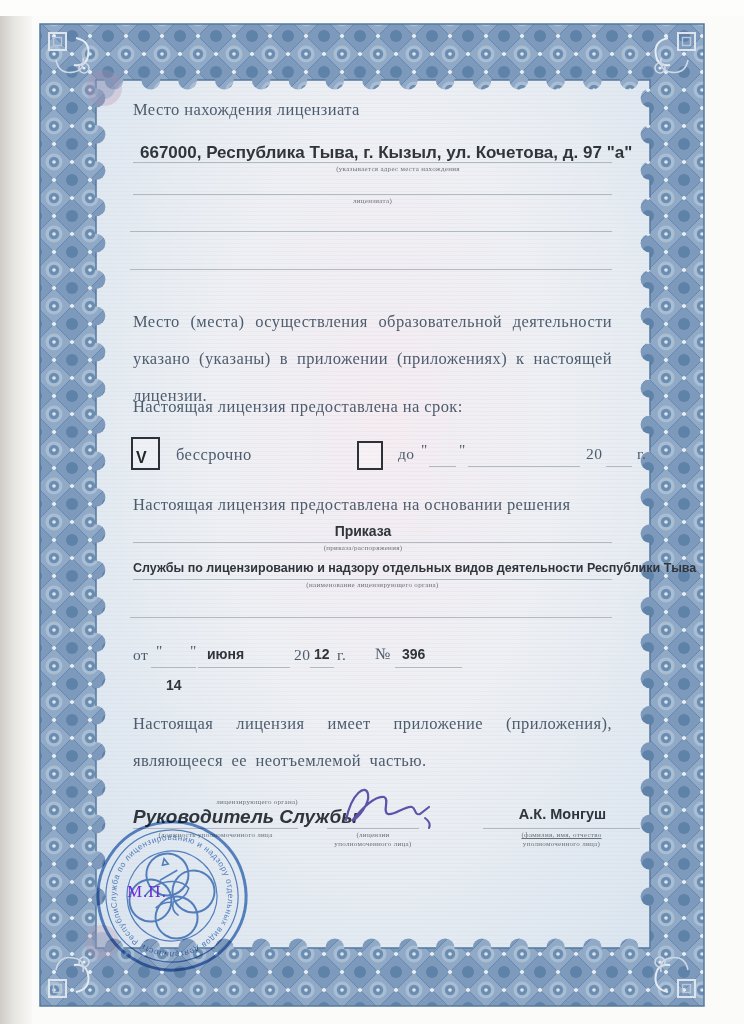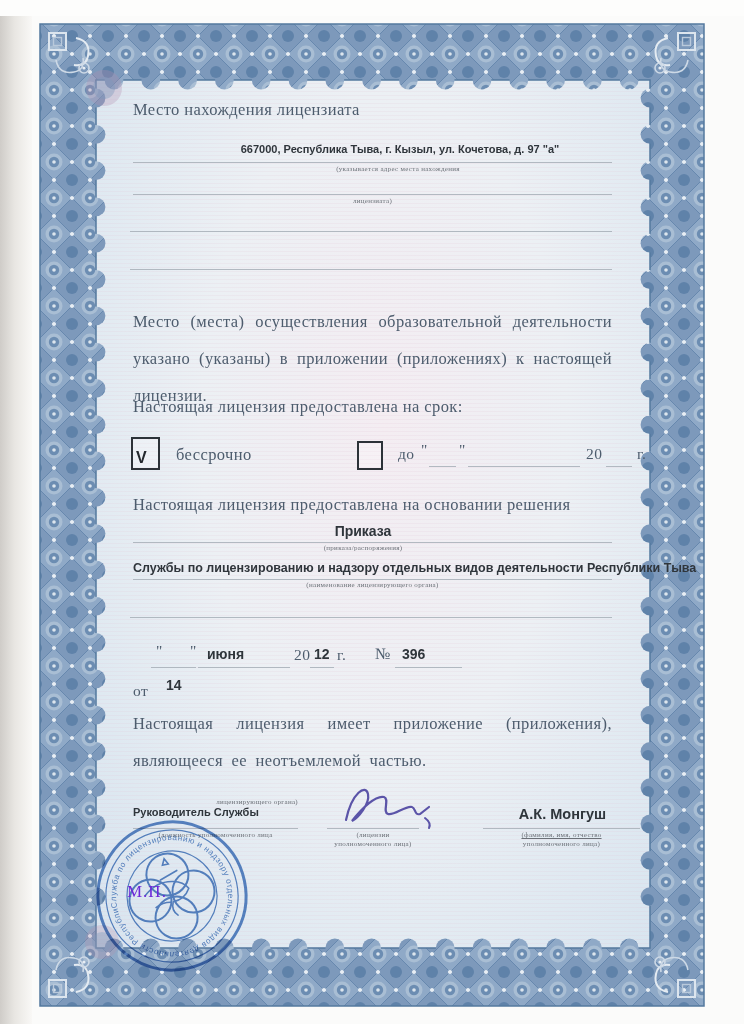--- a/index.html
+++ b/index.html
@@ -156,21 +156,21 @@
       <circle cx="104" cy="88" r="11" fill="#7d99bb" opacity="0.40"></circle>
     </g>
     <g>
       <circle cx="102" cy="942" r="17" fill="#b48fae" opacity="0.28"></circle>
       <circle cx="102" cy="942" r="10" fill="#7d99bb" opacity="0.38"></circle>
     </g>
   </svg>
 
   <div class="serif" style="left:133px;top:100px;">Место нахождения лицензиата</div>
 
-  <div class="bold-sans" style="left:140px;top:143px;width:520px;text-align:center;font-size:11px;">667000, Республика Тыва, г. Кызыл, ул. Кочетова, д. 97 "а"</div>
+  <div class="bold-sans" style="left:140px;top:143px;width:520px;text-align:left;font-size:17px;">667000, Республика Тыва, г. Кызыл, ул. Кочетова, д. 97 "а"</div>
   <div class="rline" style="left:133px;top:162px;width:479px;"></div>
   <div class="caption" style="left:133px;top:165px;width:530px;">(указывается адрес места нахождения</div>
 
   <div class="rline" style="left:133px;top:194px;width:479px;"></div>
   <div class="caption" style="left:133px;top:197px;width:479px;">лицензиата)</div>
 
   <div class="rline" style="left:130px;top:231px;width:482px;"></div>
   <div class="rline" style="left:130px;top:269px;width:482px;"></div>
 
   <div class="para" style="top:303px;">Место (места) осуществления образовательной деятельности указано (указаны) в приложении (приложениях) к настоящей лицензии.</div>
@@ -196,38 +196,38 @@
   <div class="bold-sans" style="left:133px;top:523px;width:460px;text-align:center;font-size:14px;">Приказа</div>
   <div class="rline" style="left:133px;top:542px;width:479px;"></div>
   <div class="caption" style="left:133px;top:544px;width:460px;">(приказа/распоряжения)</div>
 
   <div class="bold-sans" style="left:133px;top:561px;width:479px;text-align:center;font-size:12.5px;white-space:nowrap;">Службы по лицензированию и надзору отдельных видов деятельности Республики Тыва</div>
   <div class="rline" style="left:133px;top:579px;width:479px;"></div>
   <div class="caption" style="left:133px;top:581px;width:479px;">(наименование лицензирующего органа)</div>
 
   <div class="rline" style="left:130px;top:617px;width:482px;"></div>
 
-  <div class="serif" style="left:133px;top:646px;font-size:15.5px;margin-top:36px;">от</div>
+  <div class="serif" style="left:133px;top:646px;font-size:15.5px;">от</div>
   <div class="serif" style="left:156px;top:642px;font-size:15.5px;">"</div>
   <div class="bold-sans" style="left:166px;top:646px;font-size:14px;margin-top:31px;">14</div>
   <div class="serif" style="left:190px;top:642px;font-size:15.5px;">"</div>
   <div class="rline" style="left:151px;top:667px;width:45px;"></div>
   <div class="bold-sans" style="left:207px;top:646px;font-size:14px;">июня</div>
   <div class="rline" style="left:198px;top:667px;width:92px;"></div>
   <div class="serif" style="left:294px;top:646px;font-size:15.5px;">20</div>
   <div class="bold-sans" style="left:314px;top:646px;font-size:14px;">12</div>
   <div class="rline" style="left:310px;top:667px;width:24px;"></div>
   <div class="serif" style="left:337px;top:646px;font-size:15.5px;">г.</div>
   <div class="serif" style="left:375px;top:645px;font-size:16px;">№</div>
   <div class="bold-sans" style="left:402px;top:646px;font-size:14px;">396</div>
   <div class="rline" style="left:395px;top:667px;width:67px;"></div>
 
   <div class="para" style="top:705px;">Настоящая лицензия имеет приложение (приложения), являющееся ее неотъемлемой частью.</div>
 
-  <div class="bold-sans" style="left:133px;top:806px;font-size:11px;">Руководитель Службы</div>
+  <div class="bold-sans" style="left:133px;top:806px;font-size:19px;font-style:italic;">Руководитель Службы</div>
   <div class="rline" style="left:133px;top:828px;width:165px;"></div>
   <div class="caption" style="left:133px;top:831px;width:165px;">(должность уполномоченного лица</div>
   <div class="caption" style="left:133px;top:798px;width:165px;text-align:right;">лицензирующего органа)</div>
 
   <svg class="sig-svg" width="118" height="54" viewBox="0 0 118 54">
     <path d="M16,42 C22,14 36,6 38,16 C40,26 28,40 22,43 C32,30 46,17 54,19 C60,21 52,34 58,36 C64,38 76,27 82,29 C86,30 84,38 90,36 L99,29" fill="none" stroke="#5b54a8" stroke-width="2.2" stroke-linecap="round"></path>
     <path d="M95,40 C99,43 101,46 99,50" fill="none" stroke="#5b54a8" stroke-width="2" stroke-linecap="round"></path>
   </svg>
   <div class="rline" style="left:327px;top:828px;width:92px;"></div>
   <div class="caption" style="left:317px;top:831px;width:112px;">(лицензии</div>

